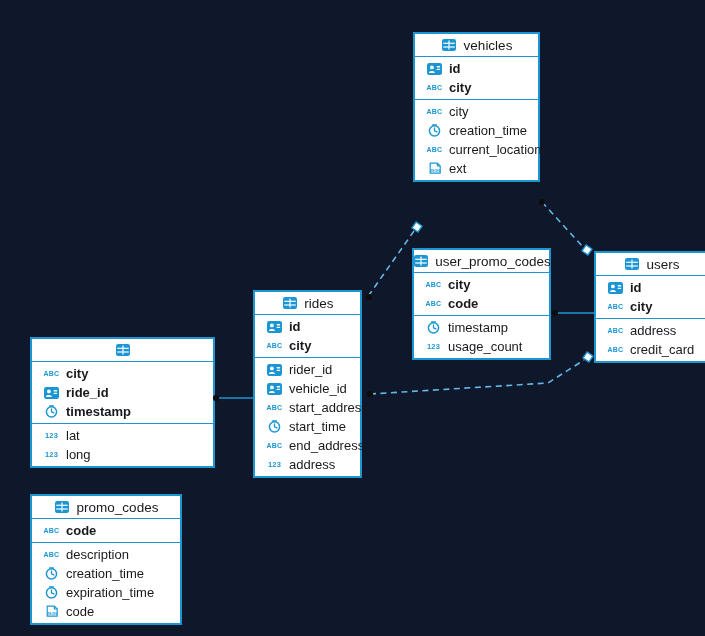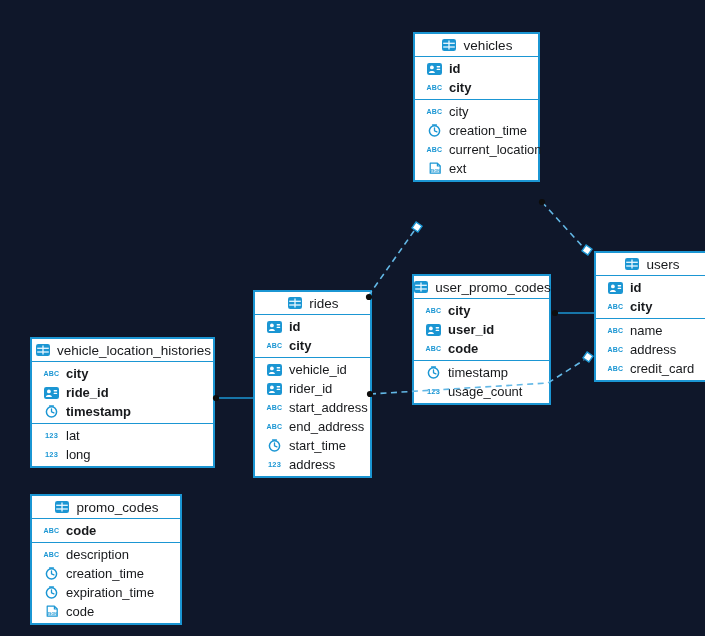--- a/index.html
+++ b/index.html
@@ -112,21 +112,21 @@
               <svg width="14" height="13" viewBox="0 0 14 13">
                 <path d="M2.2 1.2 h7.2 l2.8 2.8 v7.2 h-10 z" fill="#fff" stroke="#1b96d3" stroke-width="1.2" stroke-linejoin="round"></path>
                 <path d="M9.4 1.2 v2.8 h2.8" fill="none" stroke="#1b96d3" stroke-width="1.2" stroke-linejoin="round"></path>
                 <text x="7" y="10" font-size="3.6" font-weight="bold" text-anchor="middle" fill="#1b96d3" font-family="Liberation Sans, sans-serif">JSON</text>
               </svg>
             </span>
             <span>ext</span>
           </div>
         </div>
       </div>
-      <div class="tbl" style="left: 412px; top: 248px; width: 139px; margin-top: 26px;">
+      <div class="tbl" style="left: 412px; top: 248px; width: 139px;">
         <div class="thead">
           <span class="icn">
             <svg width="14" height="12" viewBox="0 0 14 12">
               <rect x="0" y="0" width="14" height="12" rx="2.2" fill="#1b96d3"></rect>
               <g stroke="#eaf7ff" stroke-width="1.3">
                 <line x1="1.2" y1="4.3" x2="12.8" y2="4.3"></line>
                 <line x1="1.2" y1="8" x2="12.8" y2="8"></line>
                 <line x1="7" y1="1.5" x2="7" y2="10.5"></line>
               </g>
             </svg>
@@ -135,32 +135,20 @@
         </div>
         <div class="sec keys">
           <div class="row key">
             <span class="icn">
               <span class="ticon" style="color: rgb(27, 150, 211);">ABC</span>
             </span>
             <span>city</span>
           </div>
           <div class="row key">
             <span class="icn">
-              <svg width="15" height="12" viewBox="0 0 15 12">
-                <rect x="0" y="0" width="15" height="12" rx="2.2" fill="#1b96d3"></rect>
-                <circle cx="4.9" cy="4.4" r="1.9" fill="#fff"></circle>
-                <path d="M1.9 10 C1.9 7.4 7.9 7.4 7.9 10 Z" fill="#fff"></path>
-                <rect x="9.6" y="3.1" width="3.6" height="1.3" rx="0.6" fill="#fff"></rect>
-                <rect x="9.6" y="5.7" width="3.6" height="1.3" rx="0.6" fill="#fff"></rect>
-              </svg>
-            </span>
-            <span>user_id</span>
-          </div>
-          <div class="row key">
-            <span class="icn">
               <span class="ticon" style="color: rgb(27, 150, 211);">ABC</span>
             </span>
             <span>code</span>
           </div>
         </div>
         <div class="sec">
           <div class="row">
             <span class="icn">
               <svg width="13" height="13" viewBox="0 0 13 13">
                 <circle cx="6.5" cy="6.8" r="5.1" fill="#fff" stroke="#1b96d3" stroke-width="1.5"></circle>
@@ -210,37 +198,31 @@
               <span class="ticon" style="color: rgb(27, 150, 211);">ABC</span>
             </span>
             <span>city</span>
           </div>
         </div>
         <div class="sec">
           <div class="row">
             <span class="icn">
               <span class="ticon" style="color: rgb(27, 150, 211);">ABC</span>
             </span>
-            <span>name</span>
-          </div>
-          <div class="row">
-            <span class="icn">
-              <span class="ticon" style="color: rgb(27, 150, 211);">ABC</span>
-            </span>
             <span>address</span>
           </div>
           <div class="row">
             <span class="icn">
               <span class="ticon" style="color: rgb(27, 150, 211);">ABC</span>
             </span>
             <span>credit_card</span>
           </div>
         </div>
       </div>
-      <div class="tbl" style="left: 253px; top: 290px; width: 119px;">
+      <div class="tbl" style="left: 253px; top: 290px; width: 109px;">
         <div class="thead">
           <span class="icn">
             <svg width="14" height="12" viewBox="0 0 14 12">
               <rect x="0" y="0" width="14" height="12" rx="2.2" fill="#1b96d3"></rect>
               <g stroke="#eaf7ff" stroke-width="1.3">
                 <line x1="1.2" y1="4.3" x2="12.8" y2="4.3"></line>
                 <line x1="1.2" y1="8" x2="12.8" y2="8"></line>
                 <line x1="7" y1="1.5" x2="7" y2="10.5"></line>
               </g>
             </svg>
@@ -271,77 +253,76 @@
           <div class="row">
             <span class="icn">
               <svg width="15" height="12" viewBox="0 0 15 12">
                 <rect x="0" y="0" width="15" height="12" rx="2.2" fill="#1b96d3"></rect>
                 <circle cx="4.9" cy="4.4" r="1.9" fill="#fff"></circle>
                 <path d="M1.9 10 C1.9 7.4 7.9 7.4 7.9 10 Z" fill="#fff"></path>
                 <rect x="9.6" y="3.1" width="3.6" height="1.3" rx="0.6" fill="#fff"></rect>
                 <rect x="9.6" y="5.7" width="3.6" height="1.3" rx="0.6" fill="#fff"></rect>
               </svg>
             </span>
+            <span>rider_id</span>
+          </div>
+          <div class="row">
+            <span class="icn">
+              <svg width="15" height="12" viewBox="0 0 15 12">
+                <rect x="0" y="0" width="15" height="12" rx="2.2" fill="#1b96d3"></rect>
+                <circle cx="4.9" cy="4.4" r="1.9" fill="#fff"></circle>
+                <path d="M1.9 10 C1.9 7.4 7.9 7.4 7.9 10 Z" fill="#fff"></path>
+                <rect x="9.6" y="3.1" width="3.6" height="1.3" rx="0.6" fill="#fff"></rect>
+                <rect x="9.6" y="5.7" width="3.6" height="1.3" rx="0.6" fill="#fff"></rect>
+              </svg>
+            </span>
             <span>vehicle_id</span>
           </div>
           <div class="row">
             <span class="icn">
-              <svg width="15" height="12" viewBox="0 0 15 12">
-                <rect x="0" y="0" width="15" height="12" rx="2.2" fill="#1b96d3"></rect>
-                <circle cx="4.9" cy="4.4" r="1.9" fill="#fff"></circle>
-                <path d="M1.9 10 C1.9 7.4 7.9 7.4 7.9 10 Z" fill="#fff"></path>
-                <rect x="9.6" y="3.1" width="3.6" height="1.3" rx="0.6" fill="#fff"></rect>
-                <rect x="9.6" y="5.7" width="3.6" height="1.3" rx="0.6" fill="#fff"></rect>
-              </svg>
-            </span>
-            <span>rider_id</span>
-          </div>
-          <div class="row">
-            <span class="icn">
               <span class="ticon" style="color: rgb(27, 150, 211);">ABC</span>
             </span>
             <span>start_address</span>
           </div>
           <div class="row">
             <span class="icn">
+              <svg width="13" height="13" viewBox="0 0 13 13">
+                <circle cx="6.5" cy="6.8" r="5.1" fill="#fff" stroke="#1b96d3" stroke-width="1.5"></circle>
+                <path d="M6.5 6.8 L6.5 3.9 M6.5 6.8 L8.9 7.9" stroke="#1b96d3" stroke-width="1.3" stroke-linecap="round" fill="none"></path>
+                <line x1="4.6" y1="1" x2="8.4" y2="1" stroke="#1b96d3" stroke-width="1.4" stroke-linecap="round"></line>
+              </svg>
+            </span>
+            <span>start_time</span>
+          </div>
+          <div class="row">
+            <span class="icn">
               <span class="ticon" style="color: rgb(27, 150, 211);">ABC</span>
             </span>
             <span>end_address</span>
           </div>
           <div class="row">
             <span class="icn">
-              <svg width="13" height="13" viewBox="0 0 13 13">
-                <circle cx="6.5" cy="6.8" r="5.1" fill="#fff" stroke="#1b96d3" stroke-width="1.5"></circle>
-                <path d="M6.5 6.8 L6.5 3.9 M6.5 6.8 L8.9 7.9" stroke="#1b96d3" stroke-width="1.3" stroke-linecap="round" fill="none"></path>
-                <line x1="4.6" y1="1" x2="8.4" y2="1" stroke="#1b96d3" stroke-width="1.4" stroke-linecap="round"></line>
-              </svg>
-            </span>
-            <span>start_time</span>
-          </div>
-          <div class="row">
-            <span class="icn">
               <span class="ticon" style="color: rgb(27, 150, 211); font-size: 7.5px;">123</span>
             </span>
             <span>address</span>
           </div>
         </div>
       </div>
       <div class="tbl" style="left: 30px; top: 337px; width: 185px;">
         <div class="thead">
           <span class="icn">
             <svg width="14" height="12" viewBox="0 0 14 12">
               <rect x="0" y="0" width="14" height="12" rx="2.2" fill="#1b96d3"></rect>
               <g stroke="#eaf7ff" stroke-width="1.3">
                 <line x1="1.2" y1="4.3" x2="12.8" y2="4.3"></line>
                 <line x1="1.2" y1="8" x2="12.8" y2="8"></line>
                 <line x1="7" y1="1.5" x2="7" y2="10.5"></line>
               </g>
             </svg>
           </span>
-          <span>vehicle_location_histories</span>
         </div>
         <div class="sec keys">
           <div class="row key">
             <span class="icn">
               <span class="ticon" style="color: rgb(27, 150, 211);">ABC</span>
             </span>
             <span>city</span>
           </div>
           <div class="row key">
             <span class="icn">

